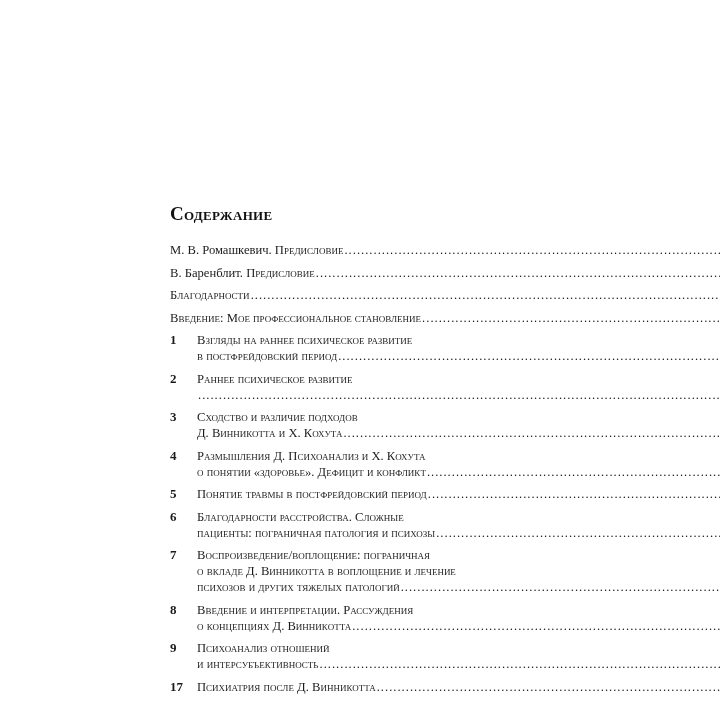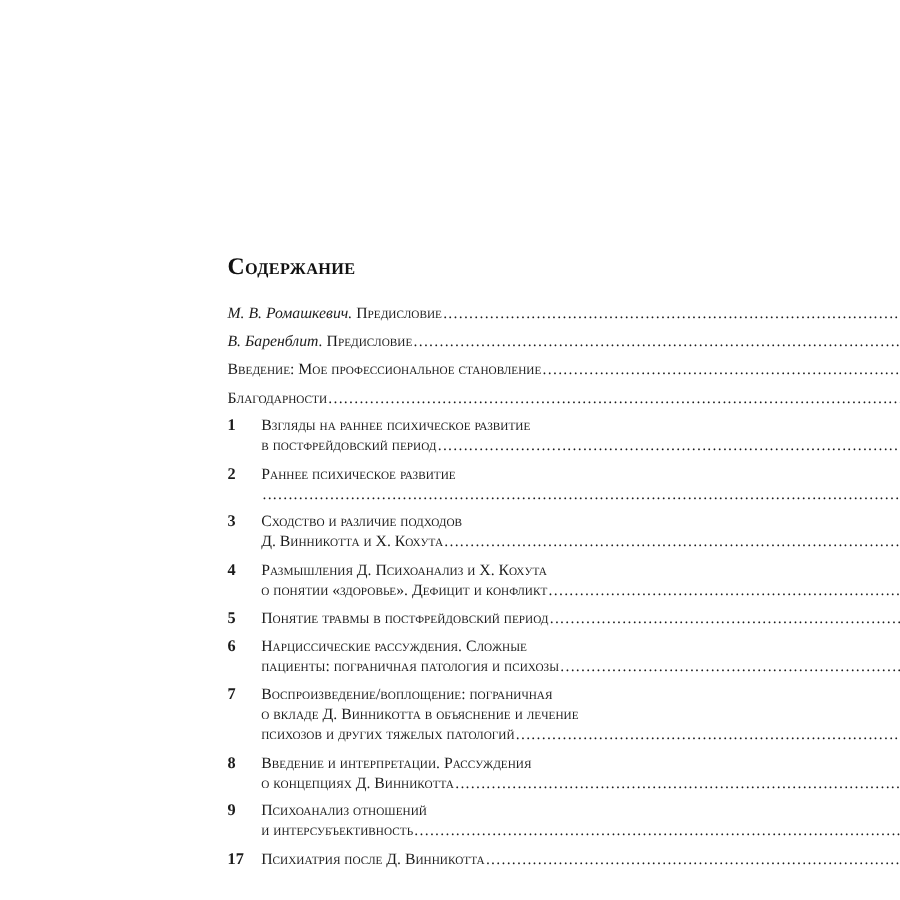--- a/index.html
+++ b/index.html
@@ -1,27 +1,27 @@
 <!DOCTYPE html>
 <html><head>
   <meta charset="utf-8">
   <style>
     html, body { margin: 0; padding: 0; background: #ffffff; }
     body { width: 720px; height: 720px; position: relative; overflow: hidden;
            font-family: "DejaVu Serif", "Liberation Serif", serif; color: #1b1b1b; }
-    .page { position: absolute; left: 170px; top: 200px; width: 348px; margin-left: 12px; }
+    .page { position: absolute; left: 170px; top: 200px; width: 348px; }
     .title { font-family: "Liberation Serif", serif; font-weight: bold; font-size: 19px;
              font-variant: small-caps; letter-spacing: 0.3px; margin: 0 0 14px 0; line-height: 28px; color:#111; }
     .entry { display: flex; align-items: flex-end; font-family: "Liberation Serif", serif;
              font-size: 12.6px; font-variant: small-caps; line-height: 16px; margin-bottom: 6.5px; }
     .entry .num { width: 27px; flex: 0 0 27px; font-weight: bold; font-size: 13px; align-self: flex-start; }
     .entry .body { flex: 1; display: flex; flex-direction: column; }
     .line { display: flex; align-items: baseline; white-space: nowrap; }
     .line .txt { flex: 0 0 auto; }
-    .line .author { font-style: italic; font-variant: normal; }
+    .line .author { font-variant: normal; }
     .leader { flex: 1; overflow: hidden; margin: 0 1px; font-variant: normal; letter-spacing: 1px; }
     .leader::before { content: "........................................................................................................................................"; }
   </style>
 </head>
 <body>
 
 <div class="page">
   <h1 class="title">Содержание</h1>
 
   <div class="entry">
@@ -38,30 +38,30 @@
         <div class="line">
       <span class="txt author">В. Баренблит.</span>&nbsp;<span class="txt">Предисловие</span>
       <span class="leader"></span>
       
     </div>
       </div>
   </div>
   <div class="entry">
     <div class="body">
         <div class="line">
-      <span class="txt">Введение: Мое профессиональное становление</span>
+      <span class="txt">Благодарности</span>
       <span class="leader"></span>
 
     </div>
       </div>
   </div>
   <div class="entry">
     <div class="body">
         <div class="line">
-      <span class="txt">Благодарности</span>
+      <span class="txt">Введение: Мое профессиональное становление</span>
       <span class="leader"></span>
 
     </div>
       </div>
   </div>
 
   <div class="entry">
     <span class="num">1</span>
     <div class="body">
       <div class="line">
@@ -114,36 +114,36 @@
       <div class="line">
           <span class="txt">Понятие травмы в постфрейдовский период</span>
           <span class="leader"></span>
         </div>
     </div>
   </div>
   <div class="entry">
     <span class="num">6</span>
     <div class="body">
       <div class="line">
-          <span class="txt">Нарциссические рассуждения. Сложные</span>
+          <span class="txt">Благодарности расстройства. Сложные</span>
         </div>
       <div class="line">
           <span class="txt">пациенты: пограничная патология и психозы</span>
           <span class="leader"></span>
         </div>
     </div>
   </div>
   <div class="entry">
     <span class="num">7</span>
     <div class="body">
       <div class="line">
           <span class="txt">Воспроизведение/воплощение: пограничная</span>
         </div>
       <div class="line">
-          <span class="txt">о вкладе Д. Винникотта в объяснение и лечение</span>
+          <span class="txt">о вкладе Д. Винникотта в воплощение и лечение</span>
         </div>
       <div class="line">
           <span class="txt">психозов и других тяжелых патологий</span>
           <span class="leader"></span>
         </div>
     </div>
   </div>
   <div class="entry">
     <span class="num">8</span>
     <div class="body">

